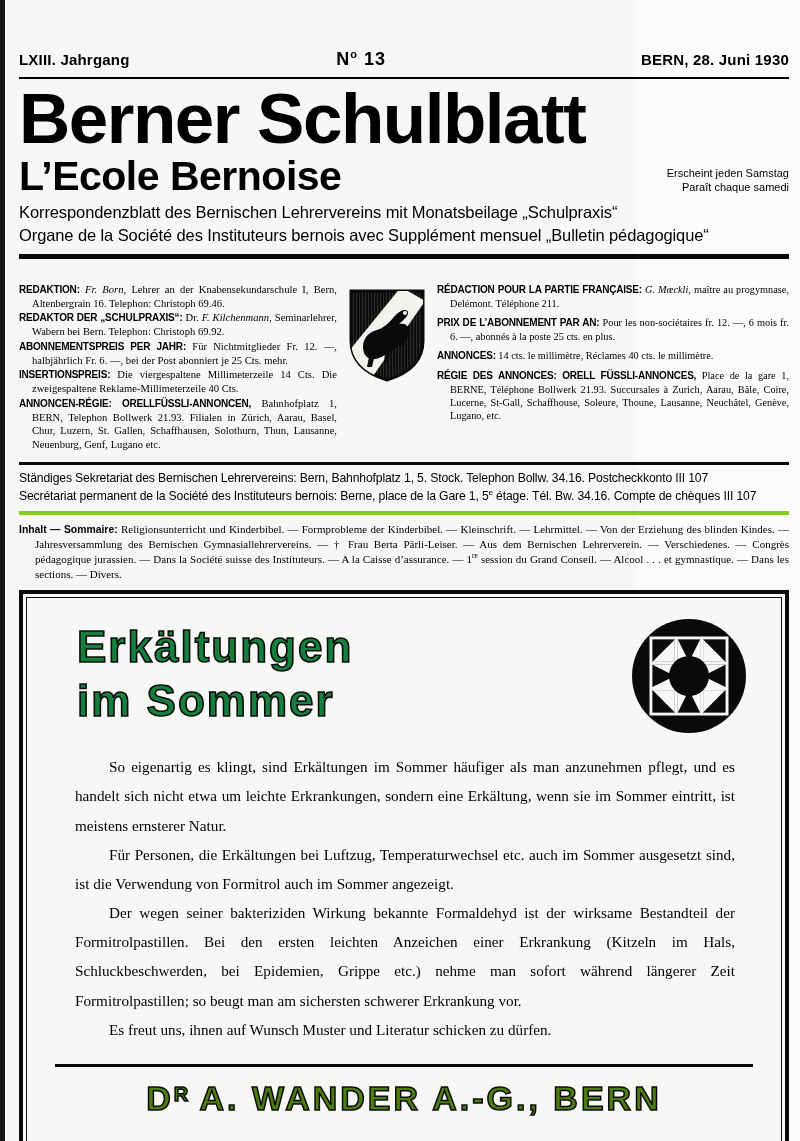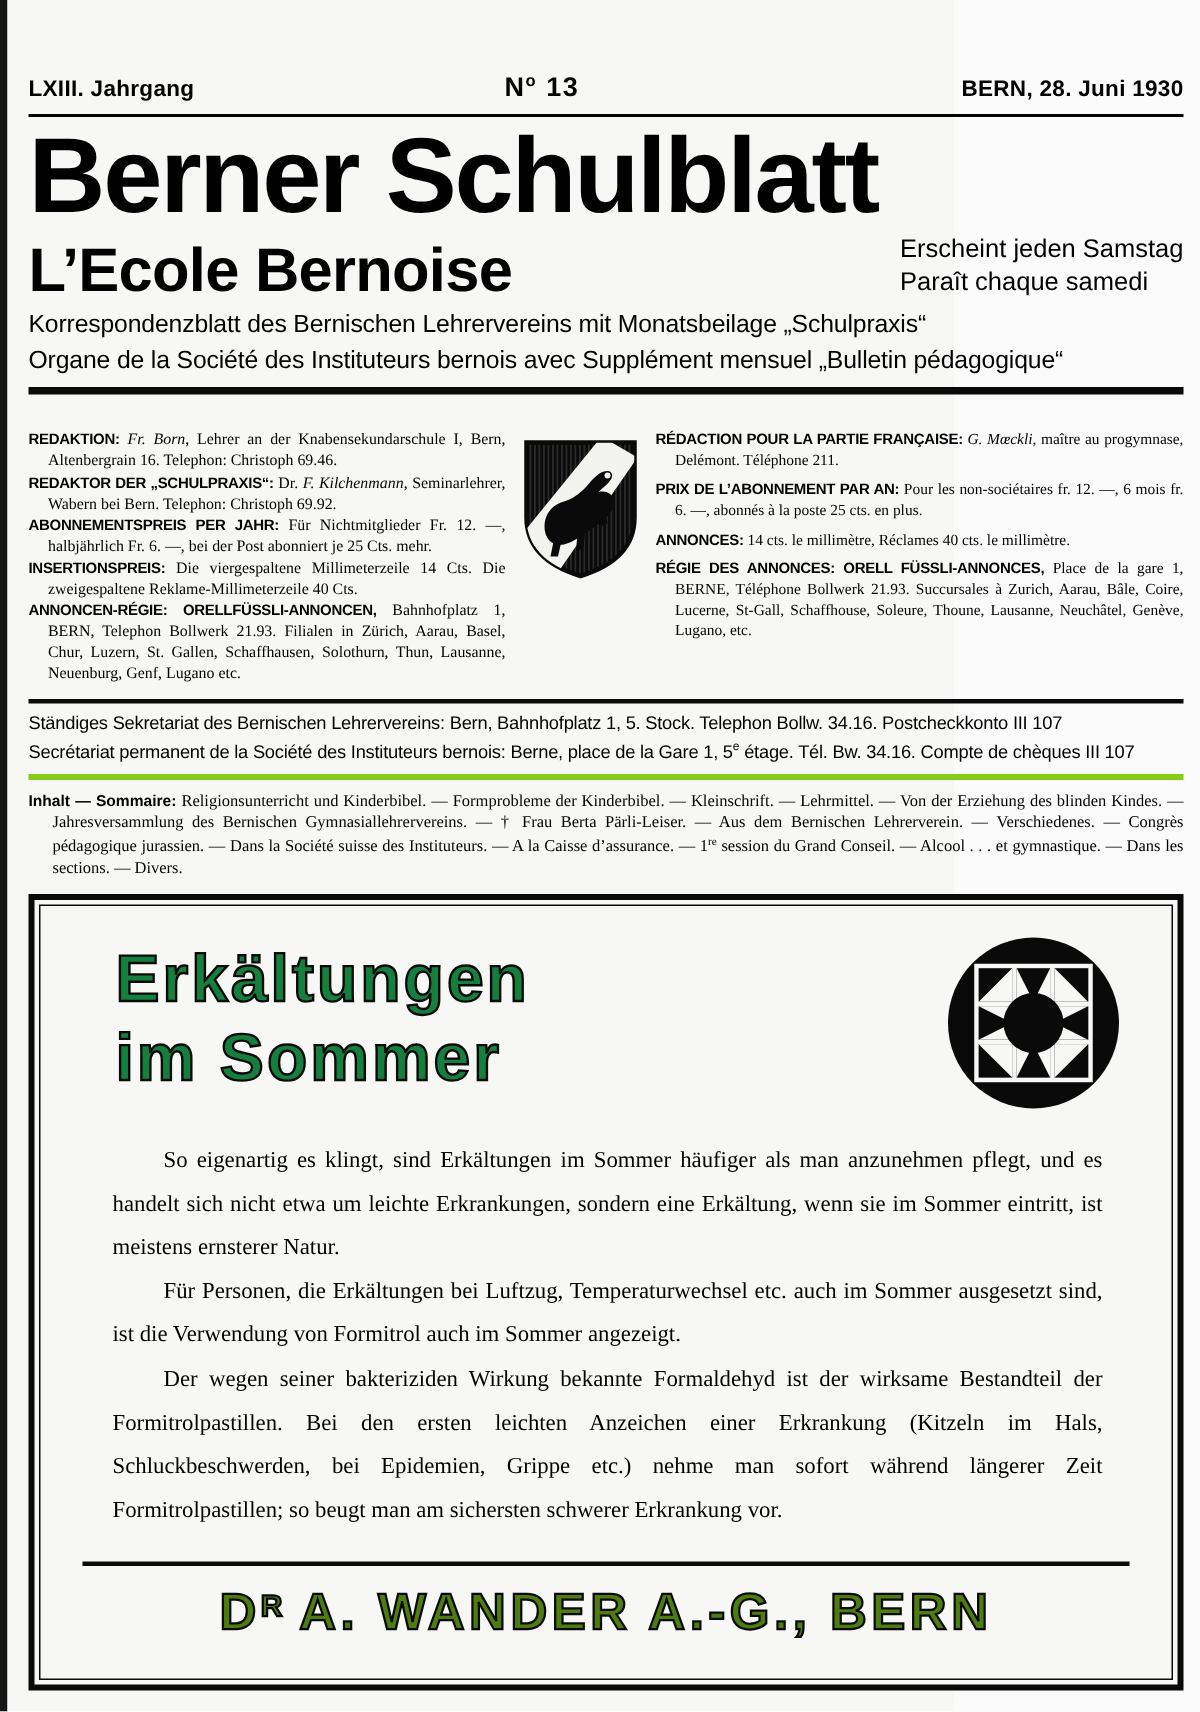--- a/index.html
+++ b/index.html
@@ -92,22 +92,22 @@
     gap: 16px;
   }
   .masthead-sub {
     font-weight: bold;
     font-size: 41px;
     letter-spacing: -0.5px;
     line-height: 1;
     white-space: nowrap;
   }
   .appear {
-    text-align: left;
-    font-size: 17px;
+    text-align: right;
+    font-size: 11px;
     line-height: 1.28;
     font-weight: normal;
     padding-bottom: 3px;
     white-space: nowrap;
   }
   .masthead-line3, .masthead-line4 {
     font-size: 16.5px;
     line-height: 1.3;
     margin-top: 5px;
     white-space: nowrap;
@@ -372,20 +372,21 @@
 
                 <circle cx="58" cy="58" r="20" fill="#0a0a0a"></circle>
               </svg>
             </div>
           </div>
 
           <div class="ad-body">
             <p>So eigenartig es klingt, sind Erkältungen im Sommer häufiger als man anzunehmen pflegt, und es handelt sich nicht etwa um leichte Erkrankungen, sondern eine Erkältung, wenn sie im Sommer eintritt, ist meistens ernsterer Natur.</p>
             <p>Für Personen, die Erkältungen bei Luftzug, Temperaturwechsel etc. auch im Sommer ausgesetzt sind, ist die Verwendung von Formitrol auch im Sommer angezeigt.</p>
             <p>Der wegen seiner bakteriziden Wirkung bekannte Formaldehyd ist der wirksame Bestandteil der Formitrolpastillen. Bei den ersten leichten Anzeichen einer Erkrankung (Kitzeln im Hals, Schluckbeschwerden, bei Epidemien, Grippe etc.) nehme man sofort während längerer Zeit Formitrolpastillen; so beugt man am sichersten schwerer Erkrankung vor.</p>
+            <p>Es freut uns, ihnen auf Wunsch Muster und Literatur schicken zu dürfen.</p>
           </div>
 
           <div class="ad-rule"></div>
           <div class="ad-company"><span>D</span><sup>R</sup><span> A. WANDER A.-G., BERN</span></div>
         </div>
       </div>
 
     </div>
   </div>
 </div>

